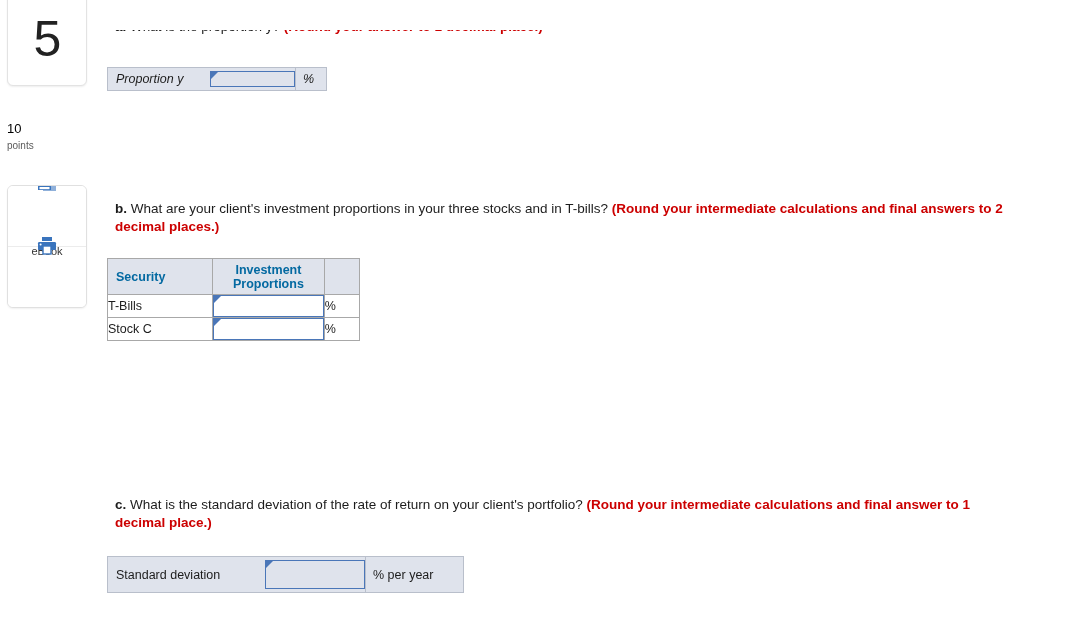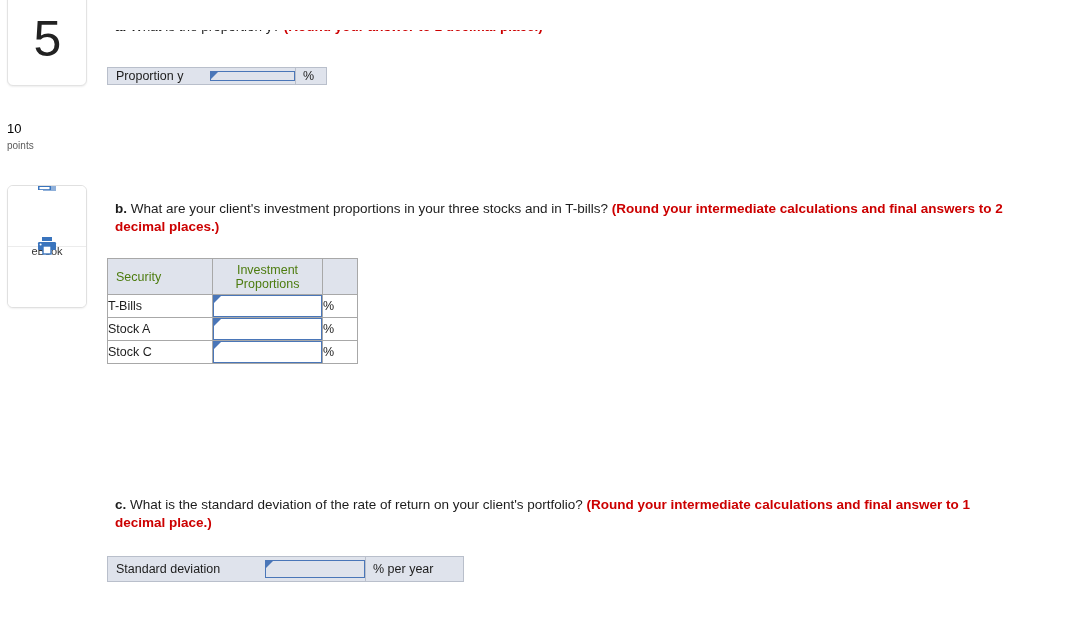--- a/index.html
+++ b/index.html
@@ -171,31 +171,32 @@
     width: 0;
     height: 0;
     border-left: 7px solid #4a76b8;
     border-bottom: 7px solid transparent;
   }
 
   #strip-proportion-y {
     left: 7px;
     top: 67px;
     width: 220px;
-    height: 18px;
+    height: 24px;
+    font-style: italic;
   }
   #strip-proportion-y .strip-label { width: 102px; }
   #strip-proportion-y .strip-input { width: 85px; }
   #strip-proportion-y .strip-unit  { width: 31px; }
 
   #strip-std-dev {
     left: 7px;
     top: 556px;
     width: 357px;
-    height: 26px;
+    height: 37px;
   }
   #strip-std-dev .strip-label { width: 157px; }
   #strip-std-dev .strip-input { width: 100px; }
   #strip-std-dev .strip-unit  { width: 98px; }
 
   
   #proportions-table {
     position: absolute;
     left: 7px;
     top: 258px;
@@ -204,22 +205,22 @@
   }
   #proportions-table th,
   #proportions-table td {
     border: 1px solid #a8a8a8;
     box-sizing: border-box;
     padding: 0;
   }
   #proportions-table th {
     background: #dfe3ec;
     font-size: 12.5px;
-    font-weight: 400;
-    color: #4d7c0f;
+    font-weight: 700;
+    color: #0369a1;
     text-align: left;
     height: 36px;
     padding: 0 8px;
     line-height: 14px;
   }
   #proportions-table th.center { text-align: center; padding: 0 20px; }
   .col-sec  { width: 105px; }
   .col-prop { width: 110px; }
   .col-pct  { width: 35px; }
   #proportions-table td {
@@ -319,29 +320,20 @@
       <tr>
         <td class="cell-label">T-Bills</td>
         <td class="cell-input-wrap">
           <div class="table-input">
             <span class="tri"></span>
           </div>
         </td>
         <td class="cell-pct">%</td>
       </tr>
       <tr>
-        <td class="cell-label">Stock A</td>
-        <td class="cell-input-wrap">
-          <div class="table-input">
-            <span class="tri"></span>
-          </div>
-        </td>
-        <td class="cell-pct">%</td>
-      </tr>
-      <tr>
         <td class="cell-label">Stock C</td>
         <td class="cell-input-wrap">
           <div class="table-input">
             <span class="tri"></span>
           </div>
         </td>
         <td class="cell-pct">%</td>
       </tr>
     </tbody>
   </table>

